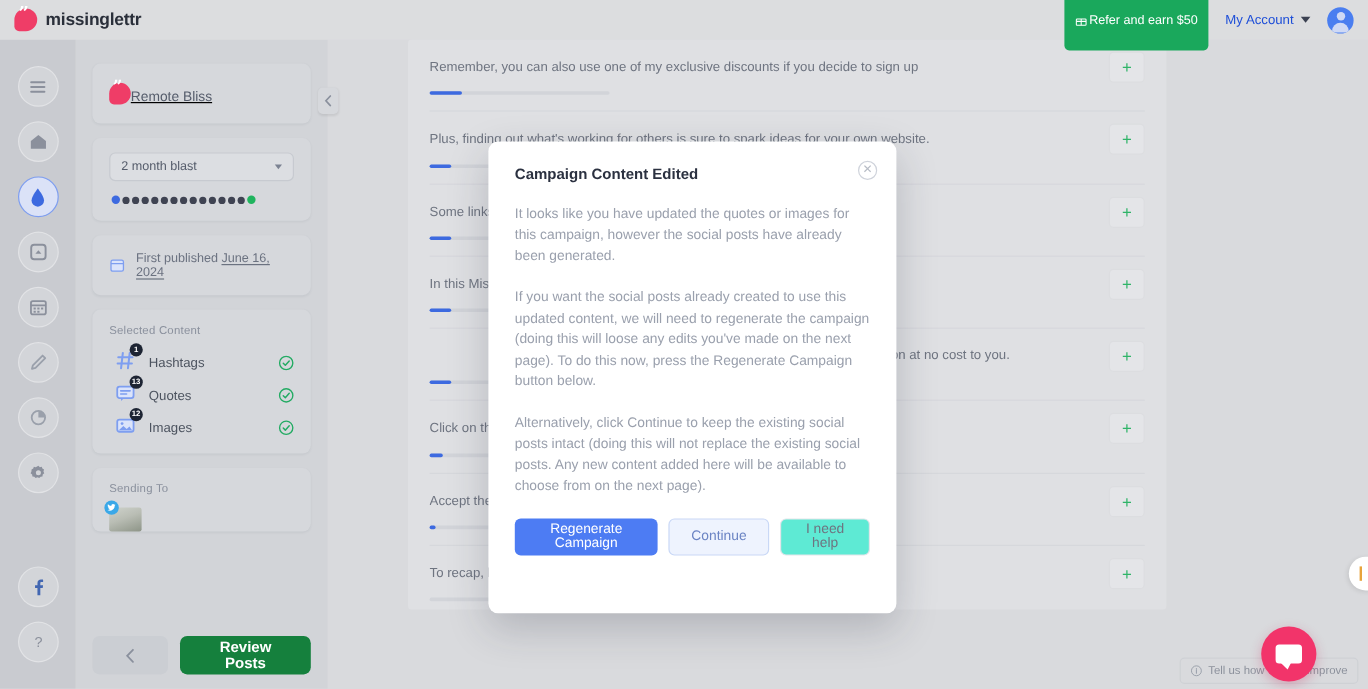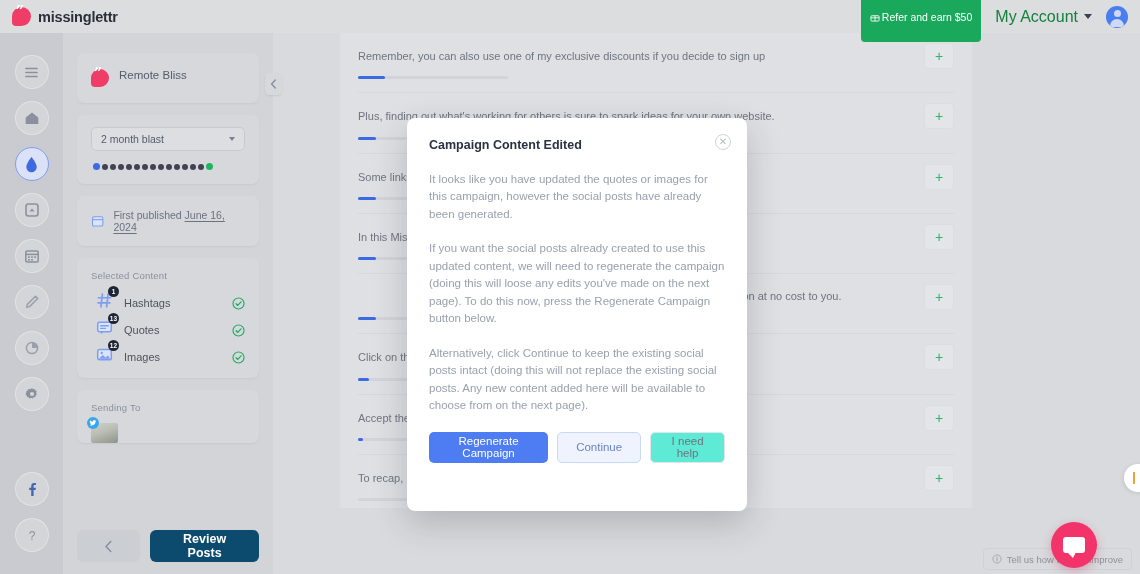--- a/index.html
+++ b/index.html
@@ -29,21 +29,21 @@
   }
   .brand-name { font-size: 14.5px; font-weight: 700; color: #2a2f3a; letter-spacing: -.2px; }
   .topbar-right { margin-left: auto; display: flex; align-items: center; gap: 14px; }
   .refer-btn {
     background: #1aa85c; color: #fff; font-size: 10.5px; font-weight: 400;
     border-radius: 4px; padding: 19px 9px; display: flex; align-items: center; gap: 2px;
     border: none; cursor: pointer; white-space: nowrap;
   }
   .refer-ico { width: 10px; height: 10px; display: block; }
   .acct { display: flex; align-items: center; gap: 6px; cursor: pointer; }
-  .acct-label { font-size: 16px; color: #15803d; font-weight: 400; }
+  .acct-label { font-size: 11px; color: #1d4ed8; font-weight: 400; }
   .caret { width: 0; height: 0; border-left: 4px solid transparent; border-right: 4px solid transparent; border-top: 5px solid #3b4151; }
   .avatar {
     width: 22px; height: 22px; border-radius: 50%; background: #4a7ef0;
     position: relative; overflow: hidden;
   }
   .avatar::before { content:""; position:absolute; width:7px; height:7px; border-radius:50%; background:#cfd9f5; left:7.5px; top:4px; }
   .avatar::after { content:""; position:absolute; width:14px; height:8px; border-radius:7px 7px 0 0; background:#cfd9f5; left:4px; top:13px; }
 
   
   .rail {
@@ -63,21 +63,21 @@
 
   
   .panel {
     position: absolute; left: 63px; top: 33px; width: 210px; height: 541px;
     background: #d2d4d8; z-index: 25;
   }
   .card {
     margin: 20px 14px 0 14px; background: #d6d8dc; border-radius: 7px;
     box-shadow: 0 1px 2px rgba(60,64,80,.07);
   }
-  .card-head { display: flex; align-items: flex-start; gap: 10px; padding: 16px 14px; }
+  .card-head { display: flex; align-items: flex-end; gap: 0; padding: 16px 14px; text-decoration: underline; }
   .site-mark {
     width: 18px; height: 18px; background: #ef3d67; border-radius: 50% 50% 50% 4px;
     position: relative; flex: 0 0 auto;
   }
   .site-mark::after {
     content: "\201D"; position: absolute; left: 3px; top: -3.5px; color: #fff;
     font-size: 14px; font-family: "DejaVu Serif", serif; font-weight: 700; line-height: 1;
   }
   .site-name { font-size: 11.5px; color: #555c6b; }
 
@@ -121,21 +121,21 @@
 
   .panel-foot {
     position: absolute; left: 0; bottom: 0; width: 210px; height: 56px;
     display: flex; align-items: center; padding: 0 14px; gap: 10px;
   }
   .back-btn {
     width: 70px; height: 32px; border-radius: 6px; background: #cbced3;
     display: flex; align-items: center; justify-content: center; cursor: pointer; border: none;
   }
   .review-btn {
-    height: 32px; padding: 0 18px; border-radius: 6px; background: #0c4a6e; color: #fff;
+    height: 32px; padding: 0 18px; border-radius: 6px; background: #15803d; color: #fff;
     font-size: 12.5px; font-weight: 700; border: none; cursor: pointer;
   }
   .panel-collapse {
     position: absolute; right: -9px; top: 40px; width: 17px; height: 22px;
     background: #d6d8dc; border-radius: 4px; display: flex; align-items: center;
     justify-content: center; cursor: pointer; box-shadow: 0 1px 2px rgba(0,0,0,.08); z-index: 26;
   }
 
   
   .main {

